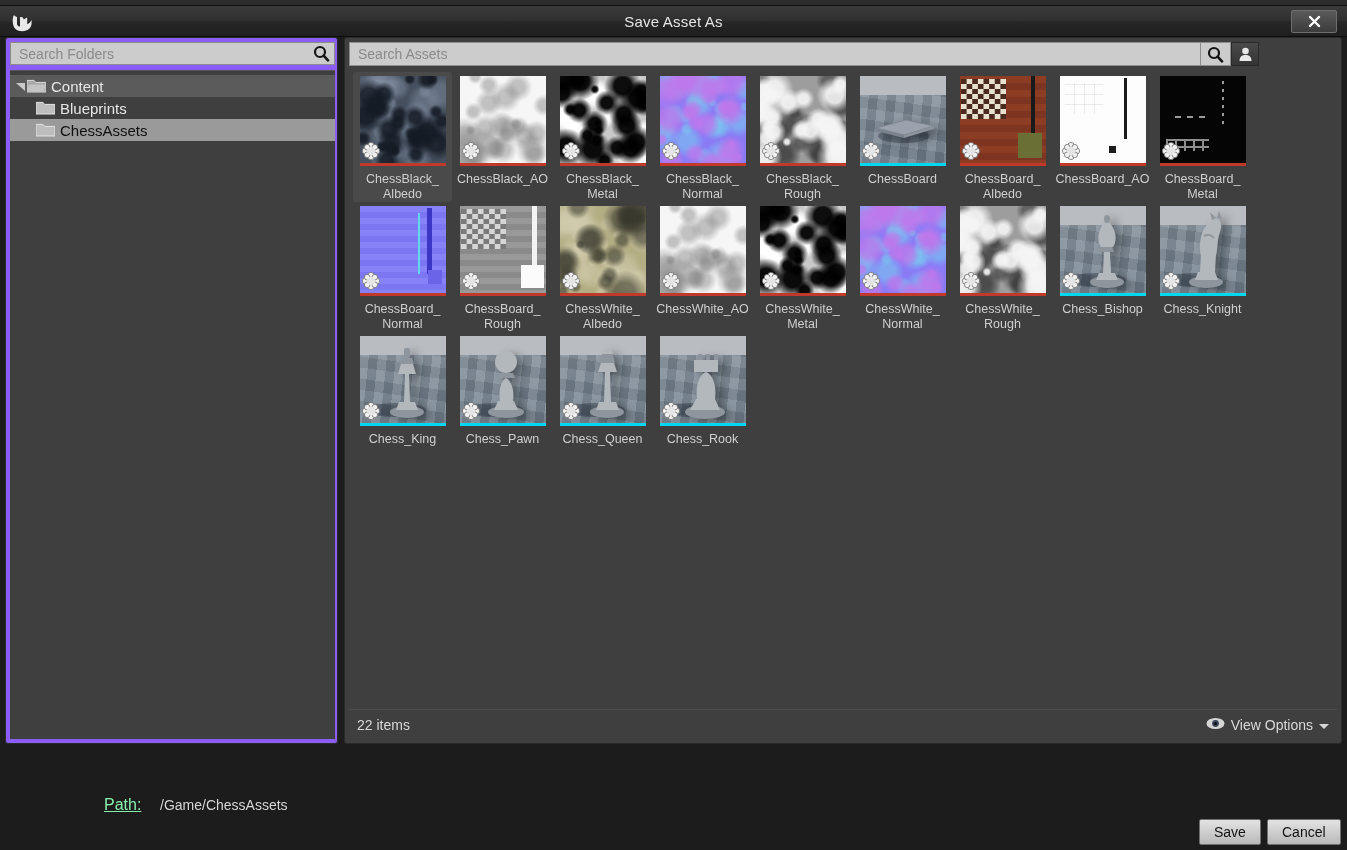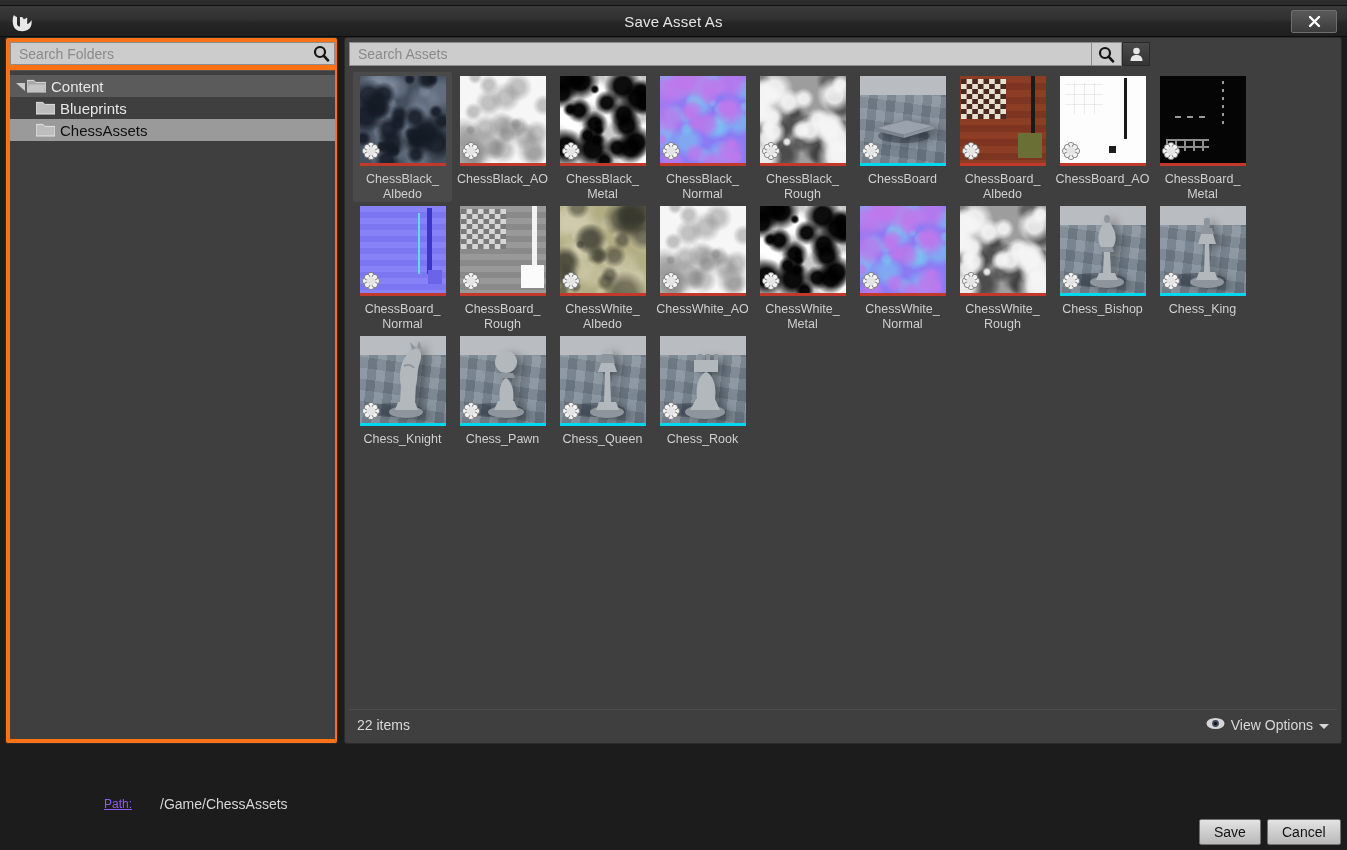--- a/index.html
+++ b/index.html
@@ -54,21 +54,21 @@
   
   .body-area {
     position: absolute; top: 37px; left: 0; width: 1347px; height: 770px;
     background: #1c1c1c;
   }
 
   
   .folder-panel {
     position: absolute; left: 5px; top: 0px;
     width: 333px; height: 707px;
-    background: #f97316;
+    background: #8b5cf6;
     border: 1px solid #2a2a2a;
     border-radius: 3px;
   }
   .search-row {
     position: absolute; left: 4px; top: 4px;
     width: 325px; height: 23px;
     background: #cccccc;
     border: 1px solid #8d8d8d;
     display: flex; align-items: center;
   }
@@ -99,21 +99,21 @@
   
   .asset-panel {
     position: absolute; left: 344px; top: 0px;
     width: 998px; height: 707px;
     background: #3f3f3f;
     border: 1px solid #2a2a2a;
     border-radius: 3px;
   }
   .asset-search {
     position: absolute; left: 4px; top: 4px;
-    width: 801px; height: 24px;
+    width: 910px; height: 24px;
     display: flex; align-items: stretch; text-align: right;
   }
   .asset-search .field {
     flex: 1; background: #cccccc; border: 1px solid #8d8d8d;
     display: flex; align-items: center;
   }
   .asset-search .field .ph { padding-left: 8px; color: #8a8a8a; font-size: 14px; }
   .asset-search .mag { width: 30px; display:flex; align-items:center; justify-content:center; background:#cccccc; border:1px solid #8d8d8d; border-left:none;}
   .asset-search .person {
     width: 28px; background: linear-gradient(to bottom,#4a4a4a,#343434);
@@ -171,21 +171,21 @@
 
   
   .bottom {
     position: absolute; left: 0; top: 752px; width: 1347px; height: 98px;
     background: #1c1c1c;
   }
   .row-path {
     position: absolute; left: 104px; top: 44px;
     display: flex; align-items: center;
   }
-  .lbl { color: #8b5cf6; font-size: 12px; width: 56px; text-decoration: underline; }
+  .lbl { color: #86efac; font-size: 16px; width: 56px; text-decoration: underline; }
   .path-val { color: #d6d6d6; font-size: 14px; }
   .row-name {
     position: absolute; left: 104px; top: 70px; right: 0;
     display: flex; align-items: center;
   }
   .name-input {
     width: 1030px; height: 21px;
     background: #cfcfcf; border: 1px solid #8d8d8d;
     color: #111; font-size: 14px;
     padding: 0 6px;
@@ -732,53 +732,20 @@
               <div class="typebar" style="background: rgb(0, 216, 240);"></div>
             </div>
             <div class="tile-label">Chess_Bishop</div>
           </div>
           <div class="tile">
             <div class="thumb-wrap">
               <div class="thumb">
                 <div class="pat mesh-bg">
                   <div class="mesh-floor"></div>
                   <div class="piece" style="inset: 0px; position: absolute;"><svg viewBox="0 0 86 90" width="86" height="90">
-          <ellipse cx="36" cy="74" rx="30" ry="7" fill="rgba(25,35,48,.35)"></ellipse>
-          <ellipse cx="47" cy="76" rx="17" ry="6" fill="#8e959c"></ellipse>
-          <path d="M36 74 L58 74 L55 66 L39 66 Z" fill="#b3b8bd"></path>
-          <path d="M44 66 L50 66 L49 38 L45 38 Z" fill="#b3b8bd"></path>
-          <path d="M38 38 L56 38 L53 28 L41 28 Z" fill="#b3b8bd"></path>
-          <path d="M40 28 L54 28 L52 22 L42 22 Z" fill="#8e959c"></path>
-          <rect x="44" y="12" width="6" height="10" rx="2" fill="#8e959c"></rect>
-                    </svg></div>
-                </div>
-              </div>
-              <div class="dirty"><svg viewBox="0 0 18 18" width="18" height="18">
-  <g fill="#f2f2f2" stroke="#6f6f6f" stroke-width="0.8">
-    <circle cx="9" cy="3.6" r="3.2"></circle>
-                    <circle cx="14.4" cy="9" r="3.2"></circle>
-    <circle cx="9" cy="14.4" r="3.2"></circle>
-                    <circle cx="3.6" cy="9" r="3.2"></circle>
-    <circle cx="12.8" cy="5.2" r="2.8"></circle>
-                    <circle cx="12.8" cy="12.8" r="2.8"></circle>
-    <circle cx="5.2" cy="12.8" r="2.8"></circle>
-                    <circle cx="5.2" cy="5.2" r="2.8"></circle>
-  </g>
-  <circle cx="9" cy="9" r="4.2" fill="#e4e4e4"></circle>
-</svg></div>
-              <div class="typebar" style="background: rgb(0, 216, 240);"></div>
-            </div>
-            <div class="tile-label">Chess_King</div>
-          </div>
-          <div class="tile">
-            <div class="thumb-wrap">
-              <div class="thumb">
-                <div class="pat mesh-bg">
-                  <div class="mesh-floor"></div>
-                  <div class="piece" style="inset: 0px; position: absolute;"><svg viewBox="0 0 86 90" width="86" height="90">
           <ellipse cx="34" cy="74" rx="28" ry="7" fill="rgba(25,35,48,.35)"></ellipse>
           <ellipse cx="46" cy="76" rx="17" ry="6" fill="#8e959c"></ellipse>
           <path d="M35 74 L58 74 L55 66 L38 66 Z" fill="#b3b8bd"></path>
           <path d="M40 66 L55 66 L56 48 L41 48 Z" fill="#b3b8bd"></path>
           <path d="M41 50 C38 36 42 20 52 14 C60 10 63 18 60 26 C57 34 58 42 56 50 Z" fill="#b3b8bd"></path>
           <path d="M52 14 L50 6 L56 12 Z" fill="#8e959c"></path>
           <path d="M57 12 L59 5 L62 13 Z" fill="#8e959c"></path>
           <path d="M44 30 C48 28 52 29 54 32" stroke="#8e959c" stroke-width="2" fill="none"></path>
                     </svg></div>
                 </div>
@@ -792,20 +759,53 @@
     <circle cx="12.8" cy="5.2" r="2.8"></circle>
                     <circle cx="12.8" cy="12.8" r="2.8"></circle>
     <circle cx="5.2" cy="12.8" r="2.8"></circle>
                     <circle cx="5.2" cy="5.2" r="2.8"></circle>
   </g>
   <circle cx="9" cy="9" r="4.2" fill="#e4e4e4"></circle>
 </svg></div>
               <div class="typebar" style="background: rgb(0, 216, 240);"></div>
             </div>
             <div class="tile-label">Chess_Knight</div>
+          </div>
+          <div class="tile">
+            <div class="thumb-wrap">
+              <div class="thumb">
+                <div class="pat mesh-bg">
+                  <div class="mesh-floor"></div>
+                  <div class="piece" style="inset: 0px; position: absolute;"><svg viewBox="0 0 86 90" width="86" height="90">
+          <ellipse cx="36" cy="74" rx="30" ry="7" fill="rgba(25,35,48,.35)"></ellipse>
+          <ellipse cx="47" cy="76" rx="17" ry="6" fill="#8e959c"></ellipse>
+          <path d="M36 74 L58 74 L55 66 L39 66 Z" fill="#b3b8bd"></path>
+          <path d="M44 66 L50 66 L49 38 L45 38 Z" fill="#b3b8bd"></path>
+          <path d="M38 38 L56 38 L53 28 L41 28 Z" fill="#b3b8bd"></path>
+          <path d="M40 28 L54 28 L52 22 L42 22 Z" fill="#8e959c"></path>
+          <rect x="44" y="12" width="6" height="10" rx="2" fill="#8e959c"></rect>
+                    </svg></div>
+                </div>
+              </div>
+              <div class="dirty"><svg viewBox="0 0 18 18" width="18" height="18">
+  <g fill="#f2f2f2" stroke="#6f6f6f" stroke-width="0.8">
+    <circle cx="9" cy="3.6" r="3.2"></circle>
+                    <circle cx="14.4" cy="9" r="3.2"></circle>
+    <circle cx="9" cy="14.4" r="3.2"></circle>
+                    <circle cx="3.6" cy="9" r="3.2"></circle>
+    <circle cx="12.8" cy="5.2" r="2.8"></circle>
+                    <circle cx="12.8" cy="12.8" r="2.8"></circle>
+    <circle cx="5.2" cy="12.8" r="2.8"></circle>
+                    <circle cx="5.2" cy="5.2" r="2.8"></circle>
+  </g>
+  <circle cx="9" cy="9" r="4.2" fill="#e4e4e4"></circle>
+</svg></div>
+              <div class="typebar" style="background: rgb(0, 216, 240);"></div>
+            </div>
+            <div class="tile-label">Chess_King</div>
           </div>
           <div class="tile">
             <div class="thumb-wrap">
               <div class="thumb">
                 <div class="pat mesh-bg">
                   <div class="mesh-floor"></div>
                   <div class="piece" style="inset: 0px; position: absolute;"><svg viewBox="0 0 86 90" width="86" height="90">
           <ellipse cx="34" cy="74" rx="29" ry="7" fill="rgba(25,35,48,.35)"></ellipse>
           <ellipse cx="46" cy="76" rx="18" ry="6" fill="#8e959c"></ellipse>
           <path d="M34 74 L58 74 L54 65 L38 65 Z" fill="#b3b8bd"></path>

